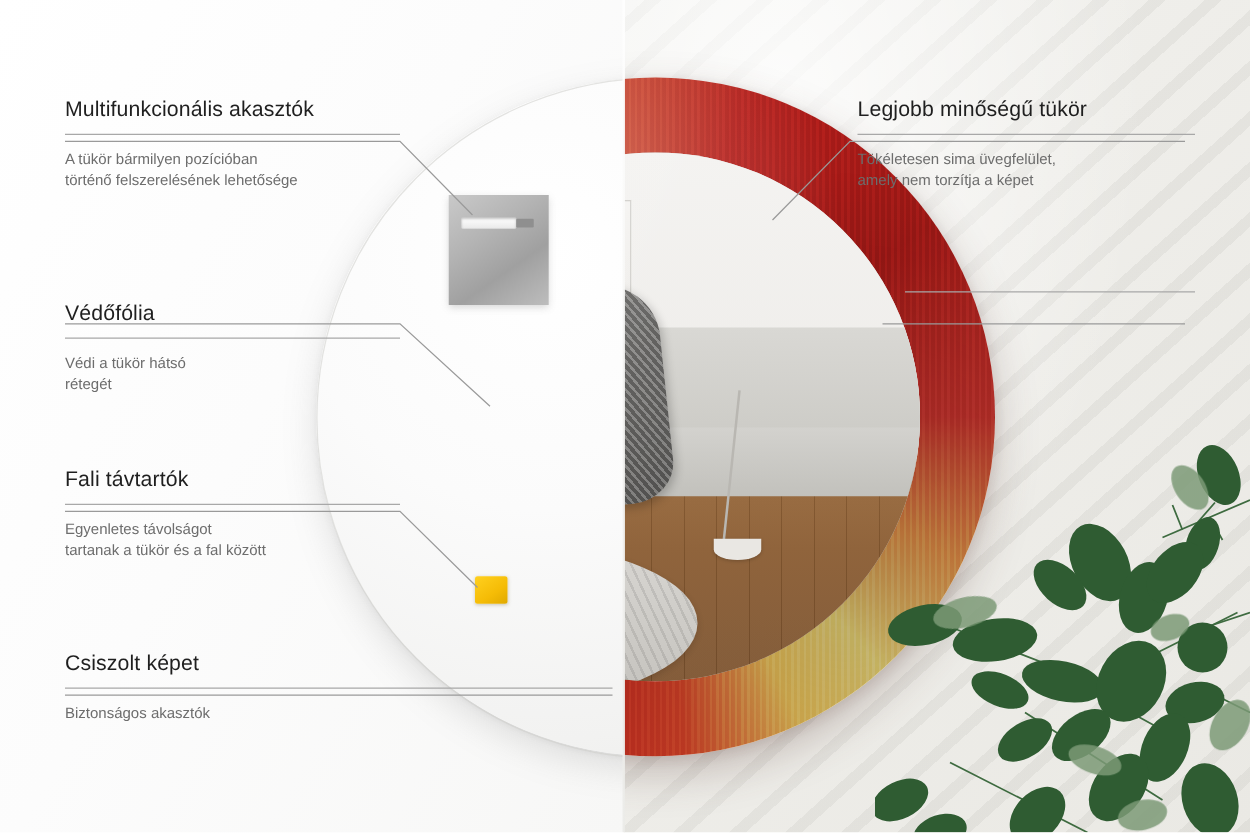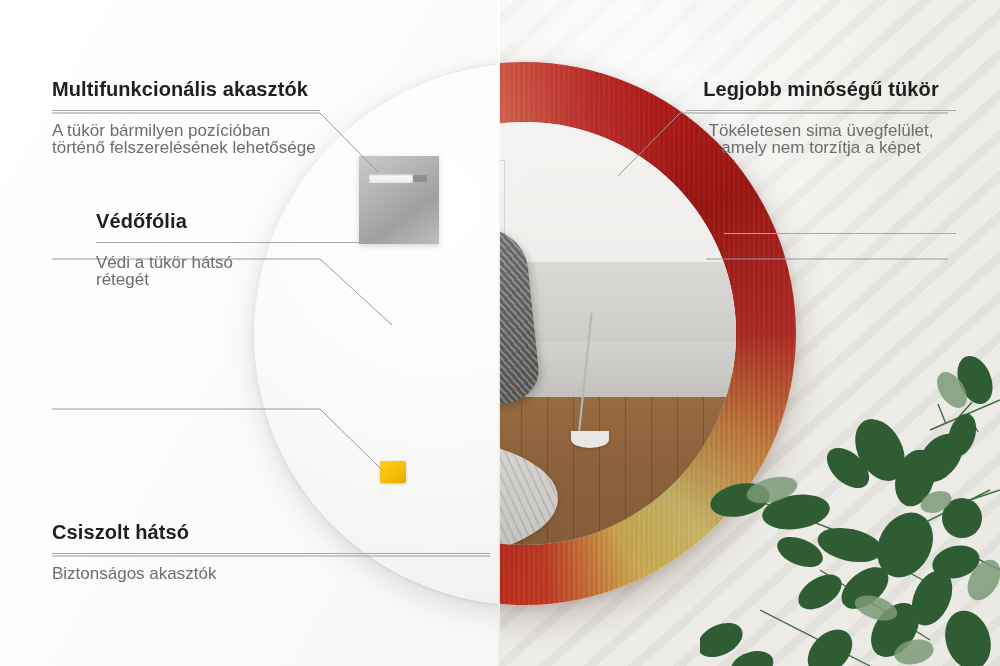--- a/index.html
+++ b/index.html
@@ -220,33 +220,33 @@
     box-shadow:0 1px 3px rgba(120,110,60,0.35);
   }
 
   
   .foliage{position:absolute;left:700px;top:340px;width:300px;height:326px;z-index:8;pointer-events:none;}
   .foliage svg{width:100%;height:100%;display:block;}
 
   
   .callout{position:absolute;z-index:12;}
   .callout .c-title{
-    font-size:20px;font-weight:bold;color:#1f1f1f;letter-spacing:0.1px;
+    font-size:17px;font-weight:normal;color:#1f1f1f;letter-spacing:0.1px;
     white-space:nowrap;
   }
   .callout .c-rule{
     height:1px;background:#a8a8a8;margin:9px 0 11px 0;
   }
   .callout .c-desc{
-    font-size:17px;line-height:17px;color:#6d6d6d;white-space:pre-line;
-  }
-  .callout.right{text-align:center;}
+    font-size:12px;line-height:17px;color:#6d6d6d;white-space:pre-line;
+  }
+  .callout.right{text-align:left;}
 
   .co-1{left:52px;top:78px;width:268px;}
-  .co-2{left:52px;top:210px;width:268px;margin-left:44px;}
+  .co-2{left:52px;top:241px;width:268px;}
   .co-3{left:52px;top:374px;width:268px;}
   .co-4{left:52px;top:521px;width:438px;}
   .co-5{right:44px;top:78px;width:270px;}
   .co-6{right:44px;top:224px;width:232px;}
 
   
   .connectors{position:absolute;left:0;top:0;width:1000px;height:666px;z-index:11;pointer-events:none;}
 </style>
 </head>
 <body>
@@ -365,23 +365,29 @@
 történő felszerelésének lehetősége</div>
   </div>
 
   <div class="callout co-2">
     <div class="c-title">Védőfólia</div>
     <div class="c-rule"></div>
     <div class="c-desc">Védi a tükör hátsó
 rétegét</div>
   </div>
 
+  <div class="callout co-3">
+    <div class="c-title">Fali távtartók</div>
+    <div class="c-rule"></div>
+    <div class="c-desc">Egyenletes távolságot
+tartanak a tükör és a fal között</div>
+  </div>
 
   <div class="callout co-4">
-    <div class="c-title">Csiszolt hátsó</div>
+    <div class="c-title">Csiszolt képet</div>
     <div class="c-rule"></div>
     <div class="c-desc">Biztonságos akasztók</div>
   </div>
 
   <div class="callout right co-5">
     <div class="c-title">Legjobb minőségű tükör</div>
     <div class="c-rule"></div>
     <div class="c-desc">Tökéletesen sima üvegfelület,
 amely nem torzítja a képet</div>
   </div>

